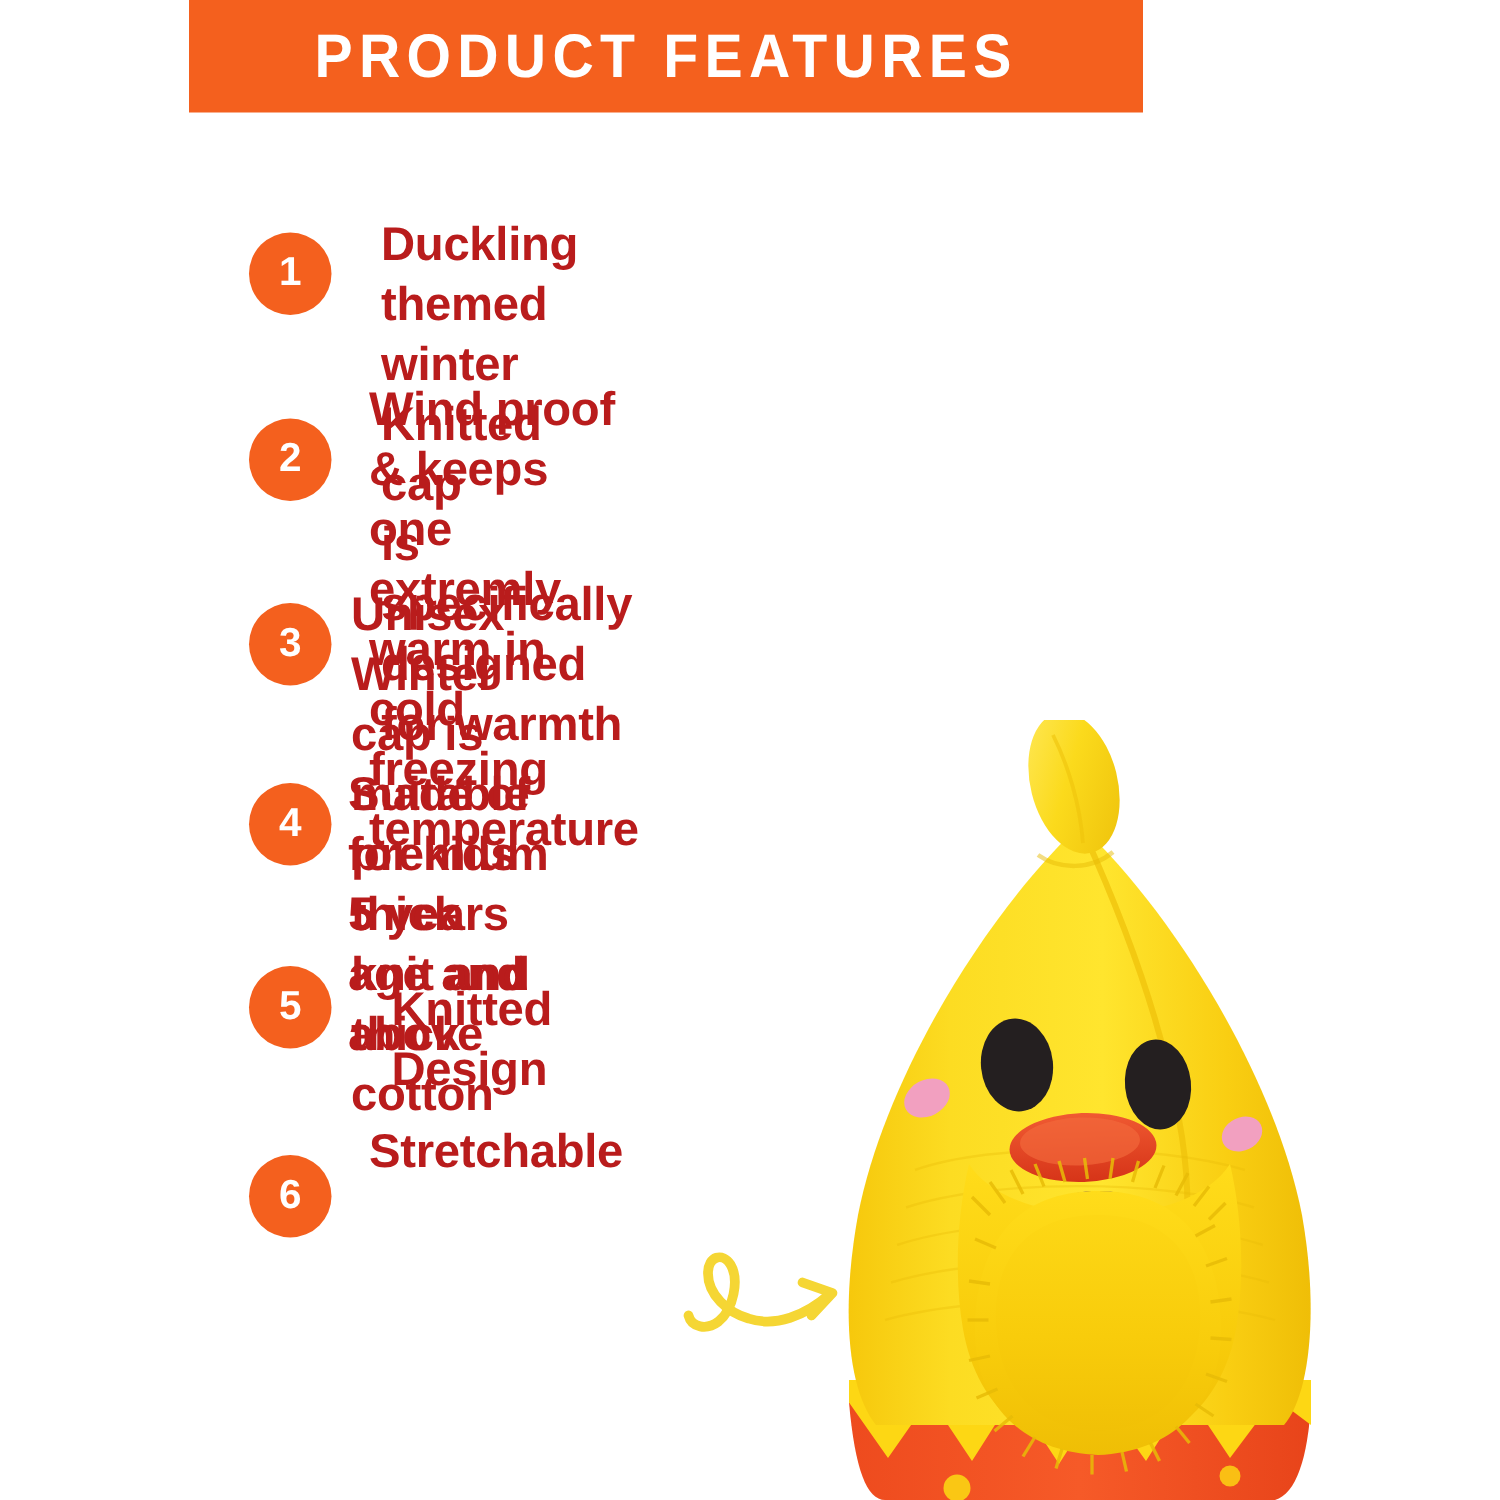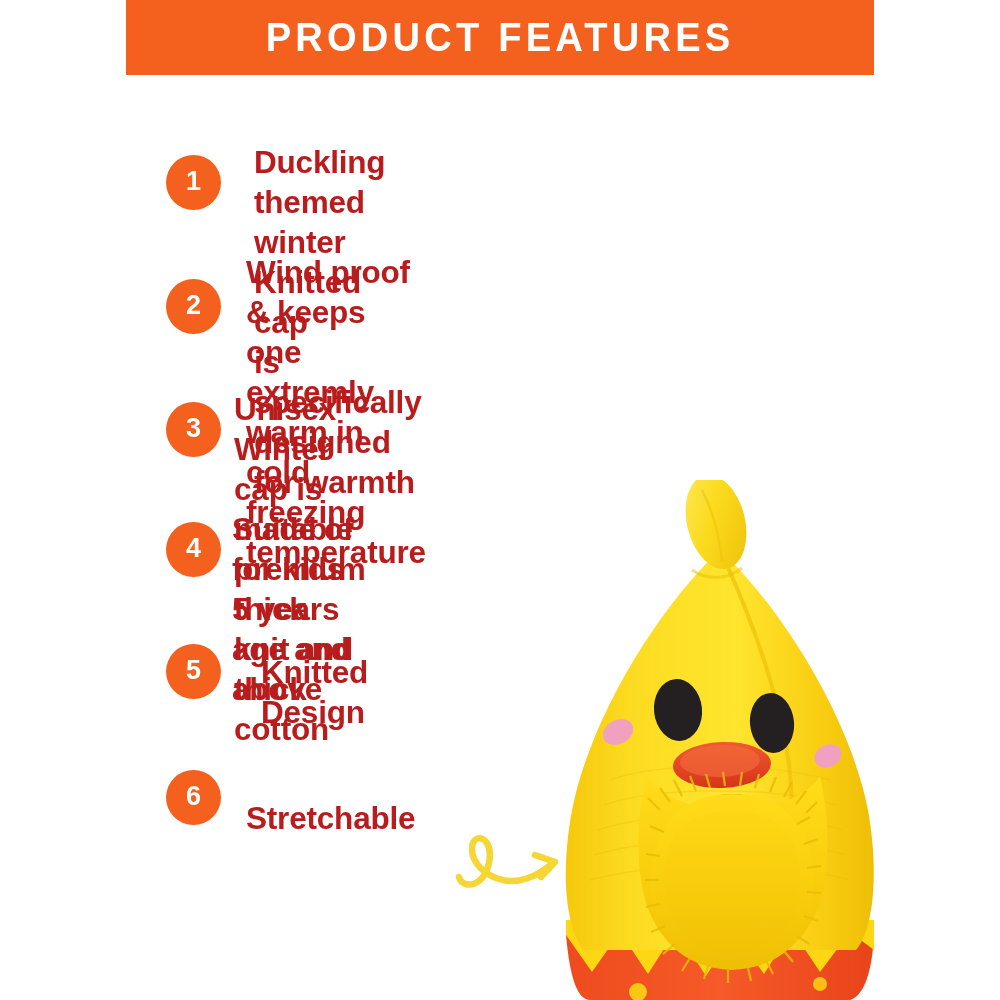--- a/index.html
+++ b/index.html
@@ -14,21 +14,21 @@
     overflow: hidden;
     font-family: "Liberation Sans", sans-serif;
     -webkit-font-smoothing: antialiased;
   }
 
   
   #header-banner {
     position: absolute;
     left: 126px;
     top: 0px;
-    width: 748px;
+    width: 636px;
     height: 75px;
     background: #F4601E;
     display: flex;
     align-items: center;
     justify-content: center;
   }
   #header-title {
     color: #ffffff;
     font-family: "Liberation Sans", sans-serif;
     font-size: 41px;
@@ -90,21 +90,21 @@
   #feature-3 .feature-badge { left: 166px; top: 402px; }
   #feature-3 .feature-text  { left: 234px; top: 389px; }
 
   #feature-4 .feature-badge { left: 166px; top: 522px; }
   #feature-4 .feature-text  { left: 232px; top: 509px; }
 
   #feature-5 .feature-badge { left: 166px; top: 644px; }
   #feature-5 .feature-text  { left: 261px; top: 652px; }
 
   #feature-6 .feature-badge { left: 166px; top: 770px; }
-  #feature-6 .feature-text  { left: 246px; top: 798px; }
+  #feature-6 .feature-text  { left: 246px; top: 747px; }
 
   
   #product-photo {
     position: absolute;
     left: 520px;
     top: 480px;
     width: 400px;
     height: 520px;
   }
   #product-photo svg { display: block; }

